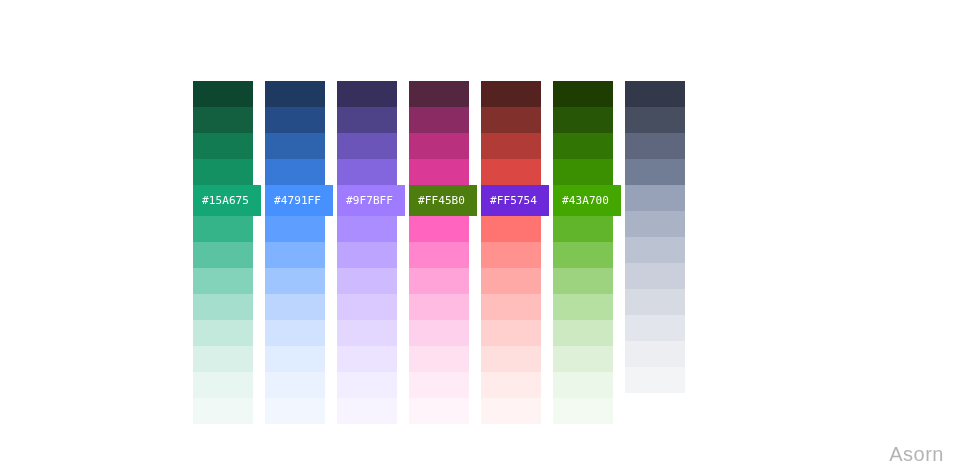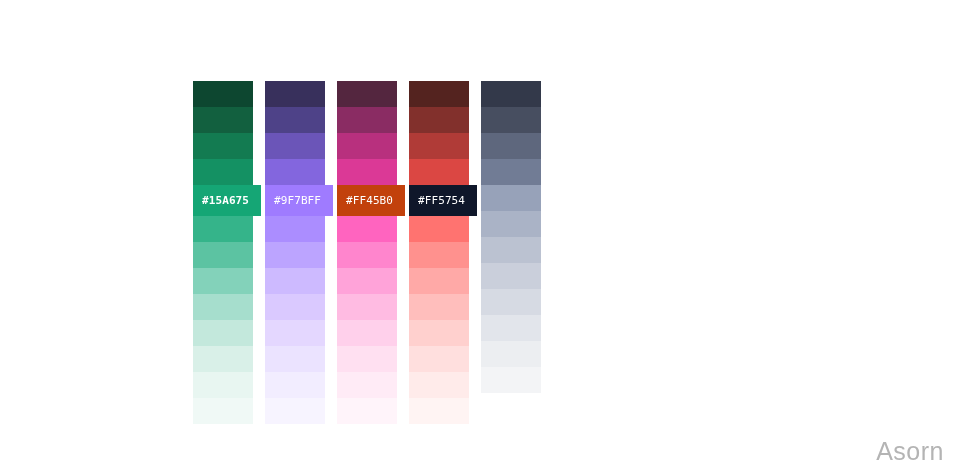--- a/index.html
+++ b/index.html
@@ -68,52 +68,69 @@
     letter-spacing: 0.1px;
     line-height: 1;
     white-space: nowrap;
   }
 
   #watermark {
     position: absolute;
     right: 16px;
     bottom: 8px;
     font-family: "Liberation Sans", sans-serif;
-    font-size: 25px;
+    font-size: 20px;
     font-weight: 300;
     color: #b4b4b4;
     letter-spacing: 0.5px;
     line-height: 1;
     user-select: none;
   }
 </style>
 </head>
 <body style="background: rgb(255, 255, 255);">
 
 <div id="palette-board">
 
   <div class="palette-row">
       <div class="palette-column">
         <div class="shade" style="background: rgb(13, 71, 48);"></div>
         <div class="shade" style="background: rgb(18, 96, 63);"></div>
         <div class="shade" style="background: rgb(19, 123, 81);"></div>
         <div class="shade" style="background: rgb(20, 145, 99);"></div>
         <div class="shade base" style="background: rgb(21, 166, 117);">
-          <span class="shade-label" style="color: rgb(255, 255, 255); font-weight: bold;">#15A675</span>
+          <span class="shade-label" style="color: rgb(255, 255, 255);">#15A675</span>
         </div>
         <div class="shade" style="background: rgb(53, 180, 138);"></div>
         <div class="shade" style="background: rgb(92, 195, 162);"></div>
         <div class="shade" style="background: rgb(131, 210, 186);"></div>
         <div class="shade" style="background: rgb(166, 222, 205);"></div>
         <div class="shade" style="background: rgb(195, 232, 220);"></div>
         <div class="shade" style="background: rgb(217, 240, 232);"></div>
         <div class="shade" style="background: rgb(232, 246, 241);"></div>
         <div class="shade" style="background: rgb(240, 249, 246);"></div>
       </div>
       <div class="palette-column">
+        <div class="shade" style="background: rgb(30, 58, 97);"></div>
+        <div class="shade" style="background: rgb(37, 76, 134);"></div>
+        <div class="shade" style="background: rgb(46, 100, 173);"></div>
+        <div class="shade" style="background: rgb(56, 120, 214);"></div>
+        <div class="shade base" style="background: rgb(71, 145, 255);">
+          <span class="shade-label" style="color: rgb(255, 255, 255);">#4791FF</span>
+        </div>
+        <div class="shade" style="background: rgb(94, 158, 255);"></div>
+        <div class="shade" style="background: rgb(127, 178, 255);"></div>
+        <div class="shade" style="background: rgb(159, 197, 255);"></div>
+        <div class="shade" style="background: rgb(187, 213, 255);"></div>
+        <div class="shade" style="background: rgb(208, 226, 255);"></div>
+        <div class="shade" style="background: rgb(224, 236, 255);"></div>
+        <div class="shade" style="background: rgb(235, 242, 255);"></div>
+        <div class="shade" style="background: rgb(242, 246, 255);"></div>
+      </div>
+      <div class="palette-column">
         <div class="shade" style="background: rgb(56, 48, 92);"></div>
         <div class="shade" style="background: rgb(78, 66, 136);"></div>
         <div class="shade" style="background: rgb(107, 85, 184);"></div>
         <div class="shade" style="background: rgb(131, 102, 222);"></div>
         <div class="shade base" style="background: rgb(159, 123, 255);">
           <span class="shade-label" style="color: rgb(255, 255, 255);">#9F7BFF</span>
         </div>
         <div class="shade" style="background: rgb(171, 141, 255);"></div>
         <div class="shade" style="background: rgb(188, 164, 255);"></div>
         <div class="shade" style="background: rgb(205, 186, 255);"></div>
@@ -121,48 +138,65 @@
         <div class="shade" style="background: rgb(228, 215, 255);"></div>
         <div class="shade" style="background: rgb(235, 227, 255);"></div>
         <div class="shade" style="background: rgb(242, 237, 255);"></div>
         <div class="shade" style="background: rgb(247, 244, 255);"></div>
       </div>
       <div class="palette-column">
         <div class="shade" style="background: rgb(84, 38, 63);"></div>
         <div class="shade" style="background: rgb(138, 44, 99);"></div>
         <div class="shade" style="background: rgb(184, 48, 126);"></div>
         <div class="shade" style="background: rgb(219, 57, 150);"></div>
-        <div class="shade base" style="background: #c2410c;">
+        <div class="shade base" style="background: #4d7c0f;">
           <span class="shade-label" style="color: rgb(255, 255, 255);">#FF45B0</span>
         </div>
         <div class="shade" style="background: rgb(255, 100, 191);"></div>
         <div class="shade" style="background: rgb(255, 133, 205);"></div>
         <div class="shade" style="background: rgb(255, 163, 217);"></div>
         <div class="shade" style="background: rgb(255, 187, 226);"></div>
         <div class="shade" style="background: rgb(255, 208, 235);"></div>
         <div class="shade" style="background: rgb(255, 224, 241);"></div>
         <div class="shade" style="background: rgb(255, 235, 246);"></div>
         <div class="shade" style="background: rgb(255, 244, 250);"></div>
       </div>
       <div class="palette-column">
         <div class="shade" style="background: rgb(84, 35, 31);"></div>
         <div class="shade" style="background: rgb(130, 48, 44);"></div>
         <div class="shade" style="background: rgb(176, 59, 55);"></div>
         <div class="shade" style="background: rgb(219, 71, 67);"></div>
-        <div class="shade base" style="background: #0f172a;">
+        <div class="shade base" style="background: #6d28d9;">
           <span class="shade-label" style="color: rgb(255, 255, 255);">#FF5754</span>
         </div>
         <div class="shade" style="background: rgb(255, 115, 112);"></div>
         <div class="shade" style="background: rgb(255, 145, 142);"></div>
         <div class="shade" style="background: rgb(255, 169, 167);"></div>
         <div class="shade" style="background: rgb(255, 190, 188);"></div>
         <div class="shade" style="background: rgb(255, 208, 206);"></div>
         <div class="shade" style="background: rgb(255, 223, 222);"></div>
         <div class="shade" style="background: rgb(255, 235, 234);"></div>
         <div class="shade" style="background: rgb(255, 244, 243);"></div>
+      </div>
+      <div class="palette-column">
+        <div class="shade" style="background: rgb(29, 61, 3);"></div>
+        <div class="shade" style="background: rgb(39, 87, 6);"></div>
+        <div class="shade" style="background: rgb(49, 118, 4);"></div>
+        <div class="shade" style="background: rgb(58, 144, 1);"></div>
+        <div class="shade base" style="background: rgb(67, 167, 0);">
+          <span class="shade-label" style="color: rgb(255, 255, 255);">#43A700</span>
+        </div>
+        <div class="shade" style="background: rgb(96, 181, 43);"></div>
+        <div class="shade" style="background: rgb(127, 197, 84);"></div>
+        <div class="shade" style="background: rgb(157, 211, 127);"></div>
+        <div class="shade" style="background: rgb(182, 223, 162);"></div>
+        <div class="shade" style="background: rgb(204, 233, 193);"></div>
+        <div class="shade" style="background: rgb(222, 241, 216);"></div>
+        <div class="shade" style="background: rgb(235, 247, 232);"></div>
+        <div class="shade" style="background: rgb(243, 250, 241);"></div>
       </div>
       <div class="palette-column">
         <div class="shade" style="background: rgb(51, 57, 74);"></div>
         <div class="shade" style="background: rgb(71, 78, 96);"></div>
         <div class="shade" style="background: rgb(94, 103, 125);"></div>
         <div class="shade" style="background: rgb(113, 124, 149);"></div>
         <div class="shade" style="background: rgb(151, 162, 185);"></div>
         <div class="shade" style="background: rgb(170, 179, 198);"></div>
         <div class="shade" style="background: rgb(187, 194, 209);"></div>
         <div class="shade" style="background: rgb(202, 207, 219);"></div>

